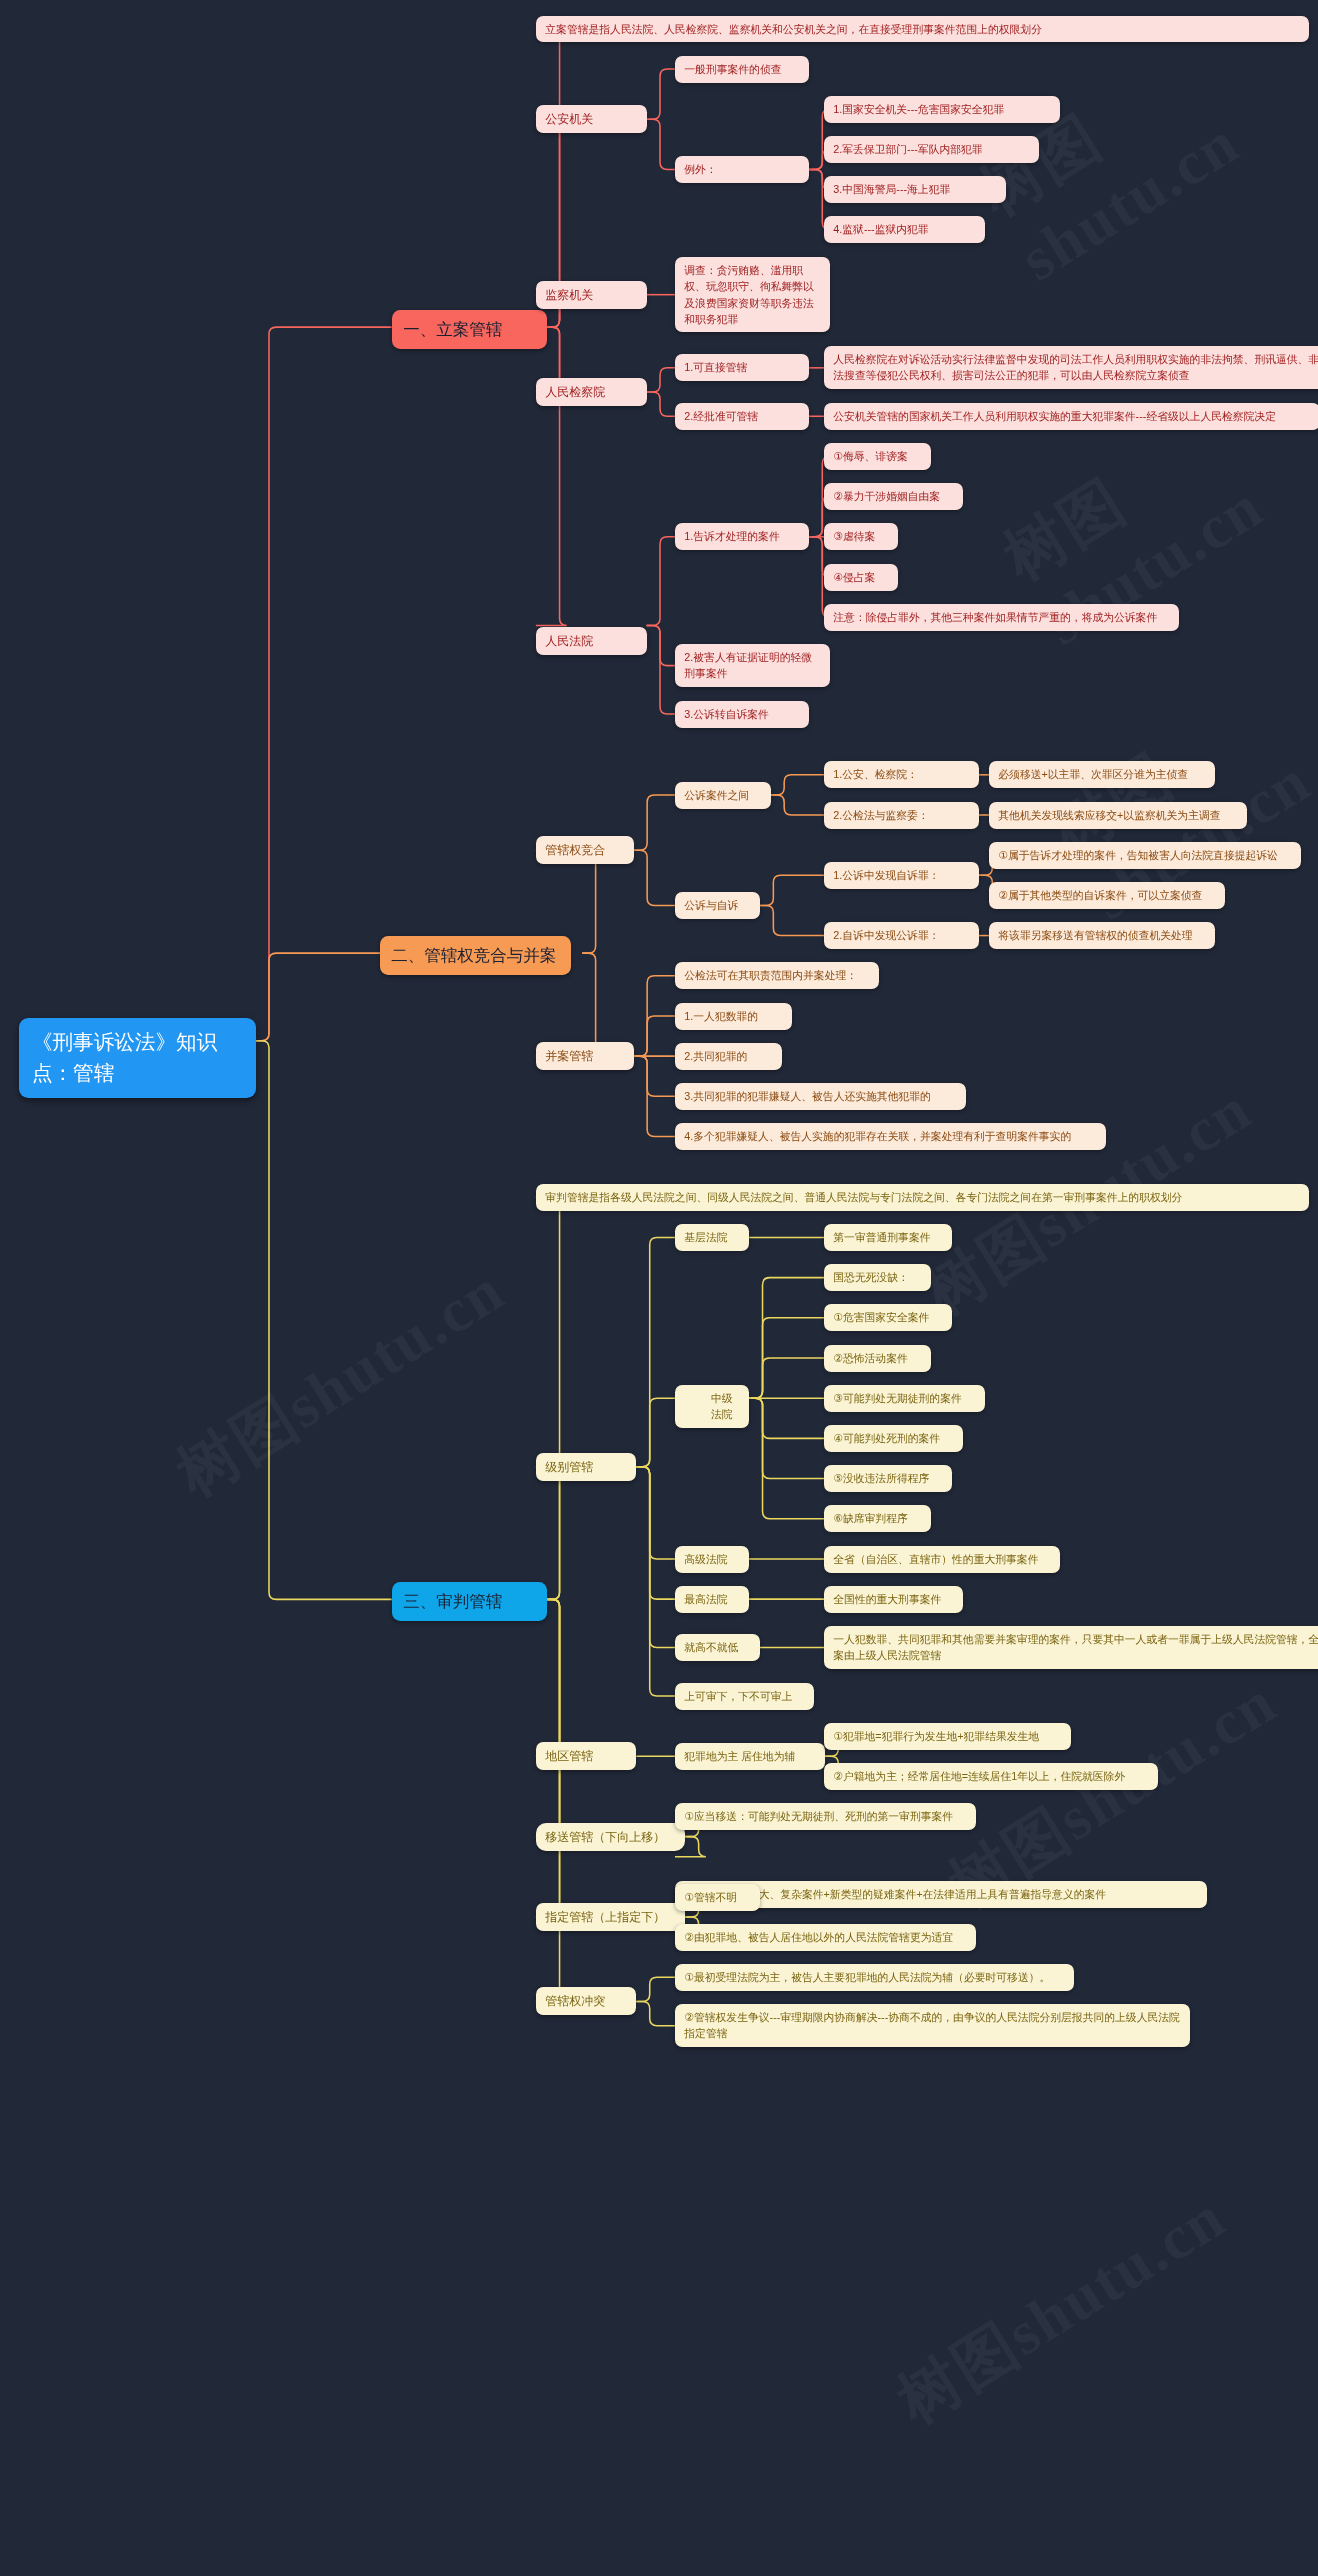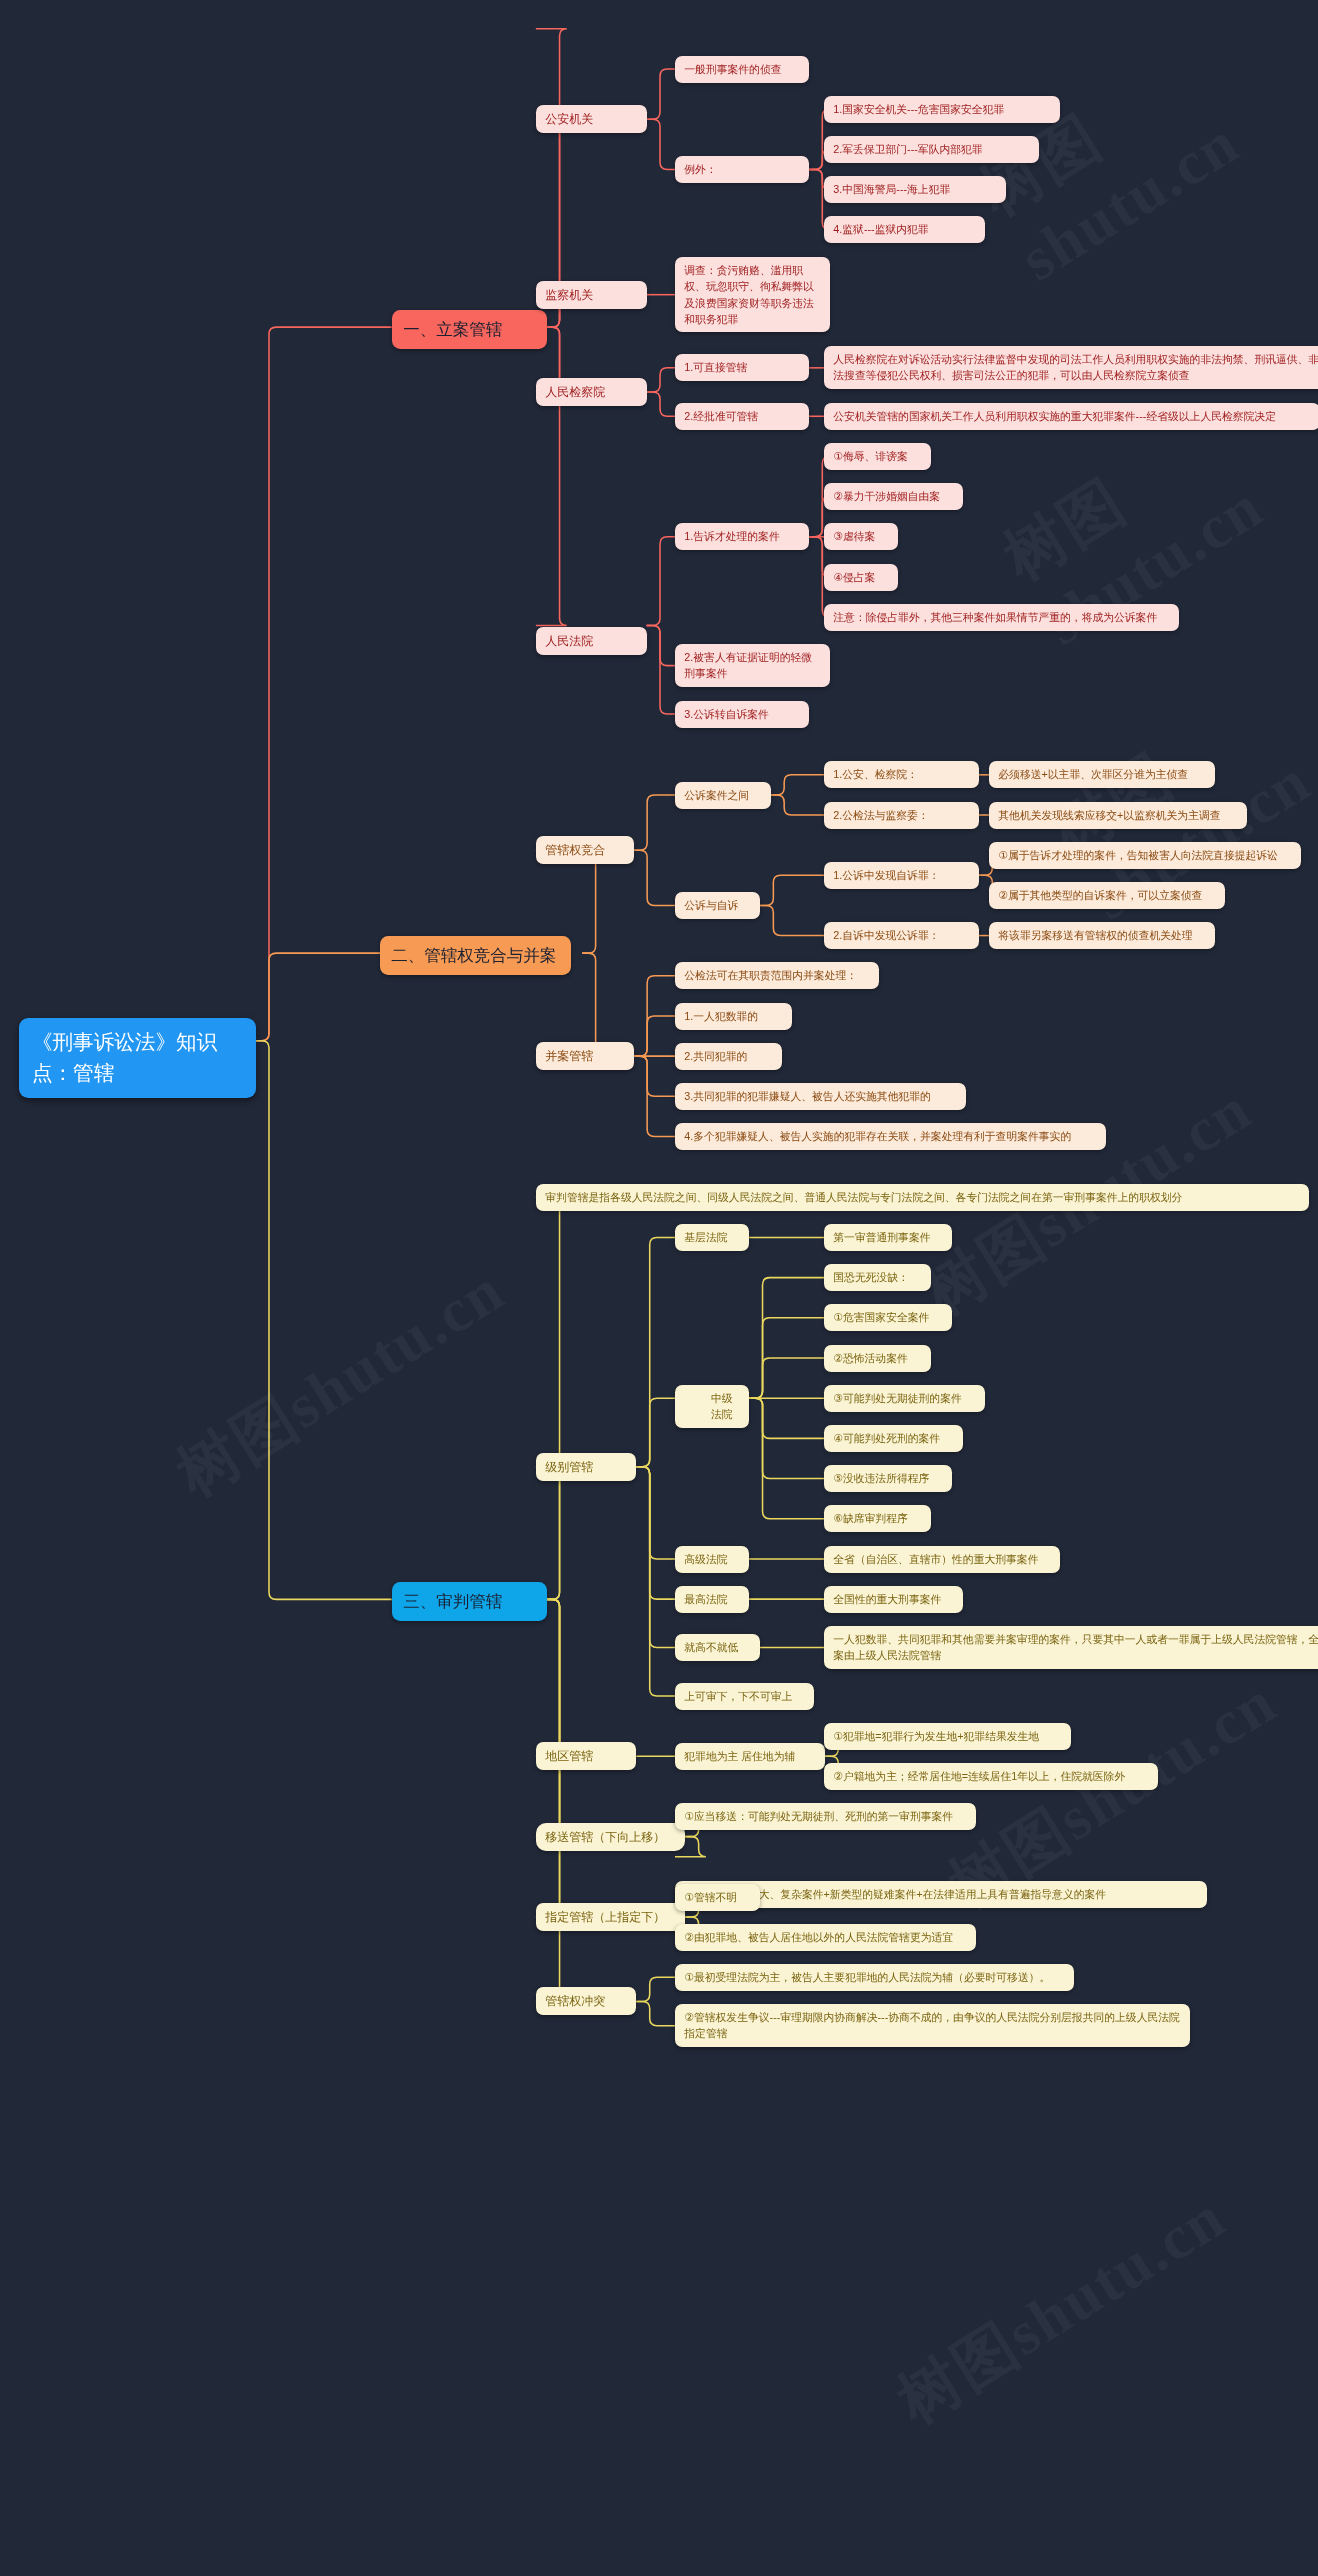--- a/index.html
+++ b/index.html
@@ -149,20 +149,21 @@
 
   <div class="wm" style="left:979px;top:62px;">树图shutu.cn</div>
   <div class="wm" style="left:1005px;top:433px;">树图shutu.cn</div>
   <div class="wm" style="left:1056px;top:721px;">树图shutu.cn</div>
   <div class="wm" style="left:902px;top:1159px;">树图shutu.cn</div>
   <div class="wm" style="left:927px;top:1752px;">树图shutu.cn</div>
   <div class="wm" style="left:876px;top:2267px;">树图shutu.cn</div>
 
   <div class="wm" style="left:155px;top:1340px;">树图shutu.cn</div>
 <div class="node n-b1" style="left: 392px; top: 310px; width: 155px;">一、立案管辖</div>
+    <div class="node t1 fs-s" style="left: 536px; top: 15.5px; width: 773px;">立案管辖是指人民法院、人民检察院、监察机关和公安机关之间，在直接受理刑事案件范围上的权限划分</div>
     <div class="node t1 fs-m" style="left: 536px; top: 105px; width: 111px;">公安机关</div>
     <div class="node t1 fs-s" style="left: 675px; top: 56px; width: 134px;">一般刑事案件的侦查</div>
     <div class="node t1 fs-s" style="left: 675px; top: 156px; width: 134px;">例外：</div>
     <div class="node t1 fs-s" style="left: 824px; top: 96px; width: 236px;">1.国家安全机关---危害国家安全犯罪</div>
     <div class="node t1 fs-s" style="left: 824px; top: 136px; width: 215px;">2.军丢保卫部门---军队内部犯罪</div>
     <div class="node t1 fs-s" style="left: 824px; top: 176px; width: 182px;">3.中国海警局---海上犯罪</div>
     <div class="node t1 fs-s" style="left: 824px; top: 216px; width: 161px;">4.监狱---监狱内犯罪</div>
     <div class="node t1 fs-m" style="left: 536px; top: 281px; width: 111px;">监察机关</div>
     <div class="node t1 fs-s" style="left: 675px; top: 257px; width: 155px;">调查：贪污贿赂、滥用职权、玩忽职守、徇私舞弊以及浪费国家资财等职务违法和职务犯罪</div>
     <div class="node t1 fs-m" style="left: 536px; top: 378px; width: 111px;">人民检察院</div>

